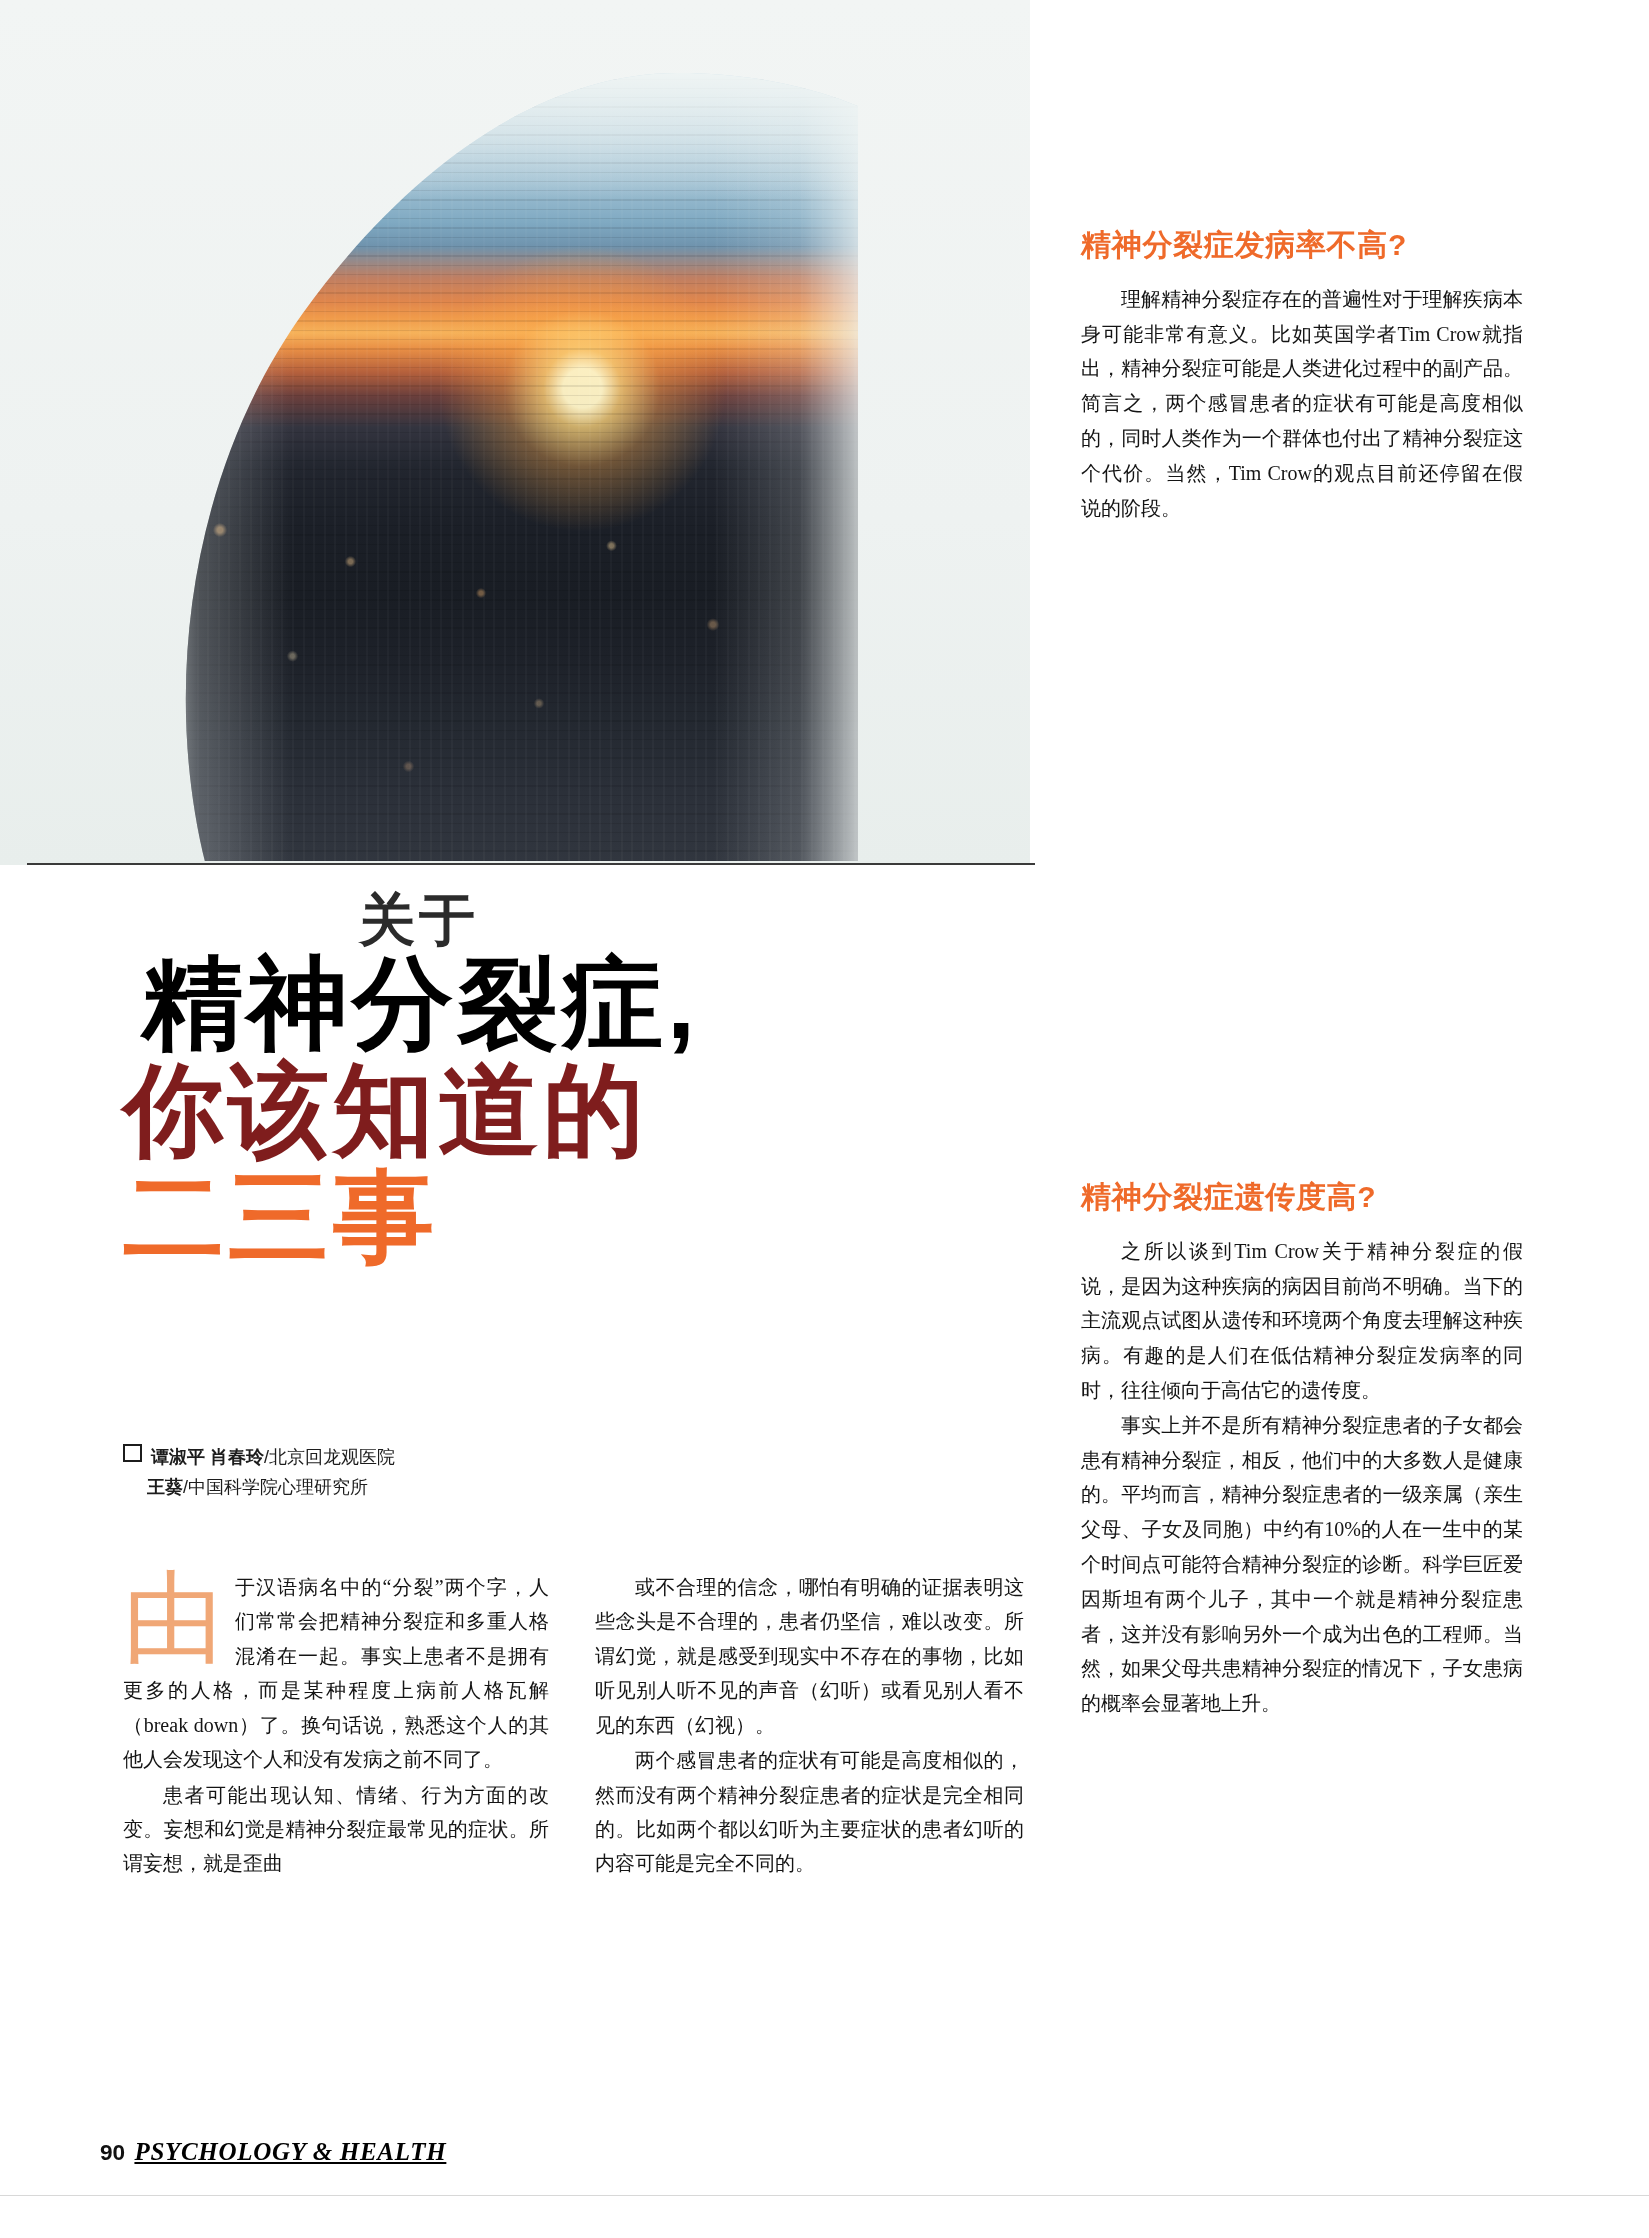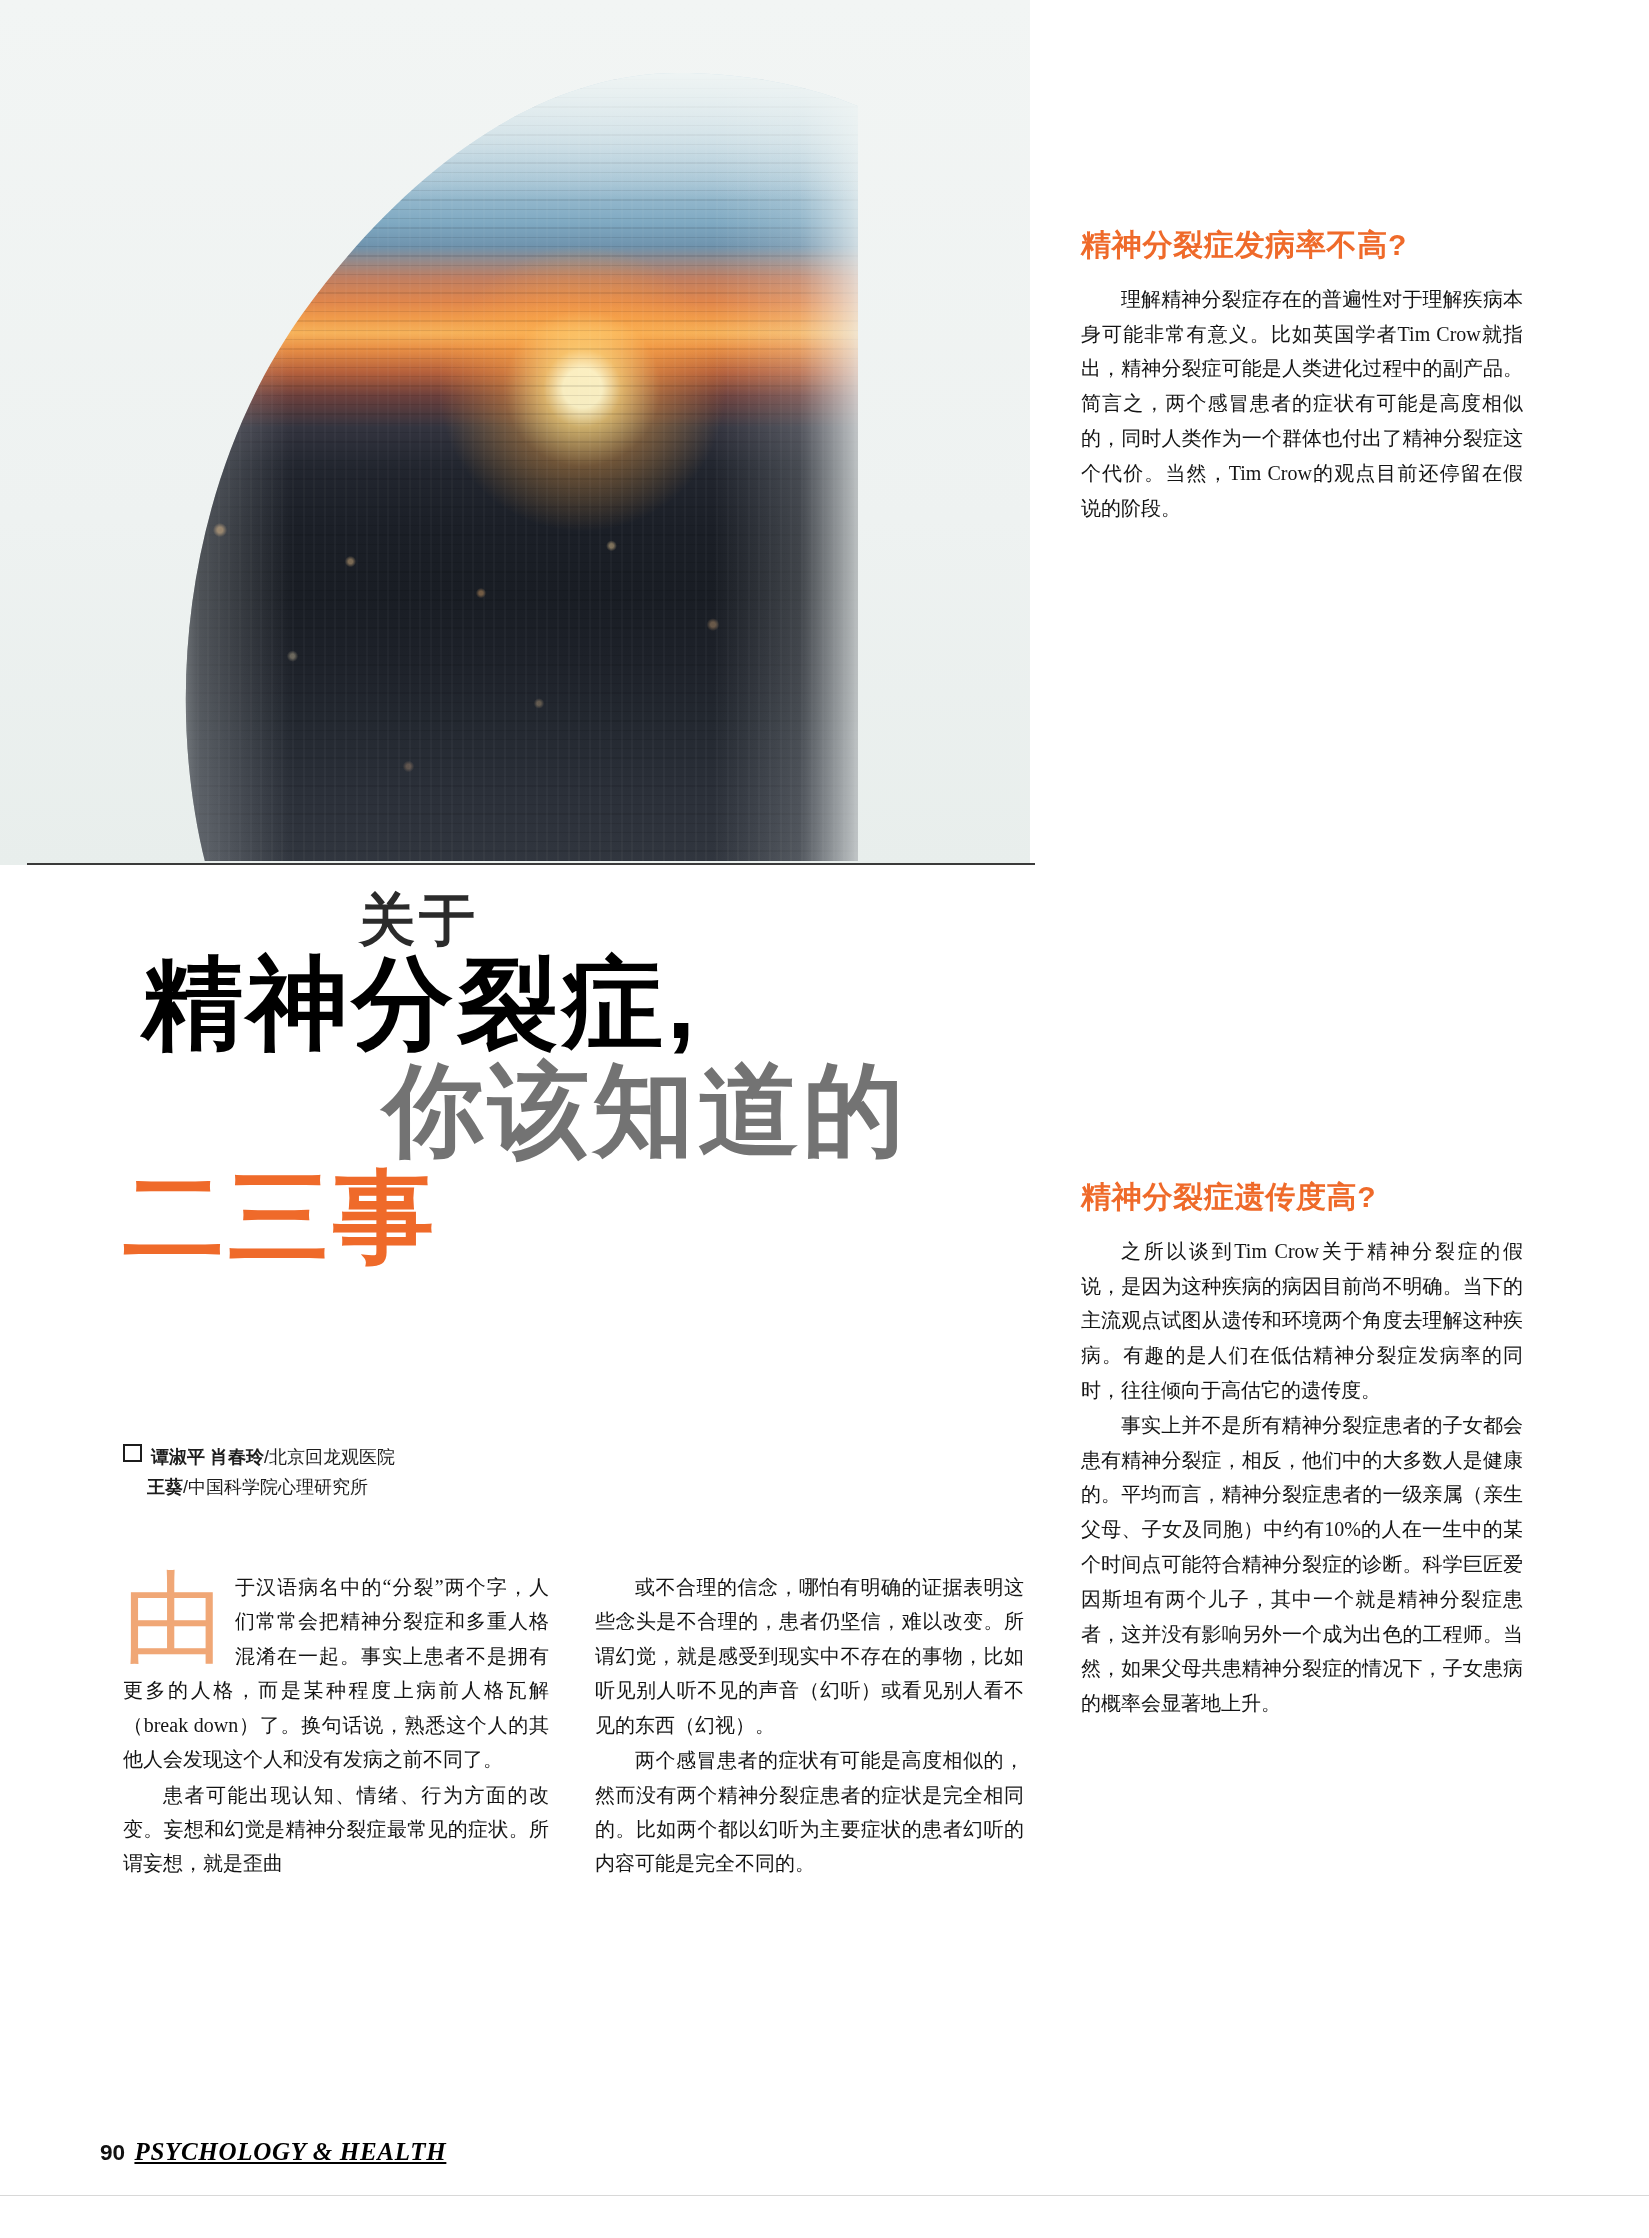--- a/index.html
+++ b/index.html
@@ -122,23 +122,22 @@
     margin-left: 236px;
   }
   .t2 {
     font-size: 101px;
     color: #000000;
     margin-top: 4px;
     margin-left: 19px;
   }
   .t3 {
     font-size: 101px;
-    color: #737373;
+    color: #7f1d1d;
     margin-top: 4px;
-    text-align: right;
   }
   .t4 {
     font-size: 101px;
     color: #ef6a2a;
     margin-top: 4px;
   }
 
   
   .byline {
     position: absolute;

